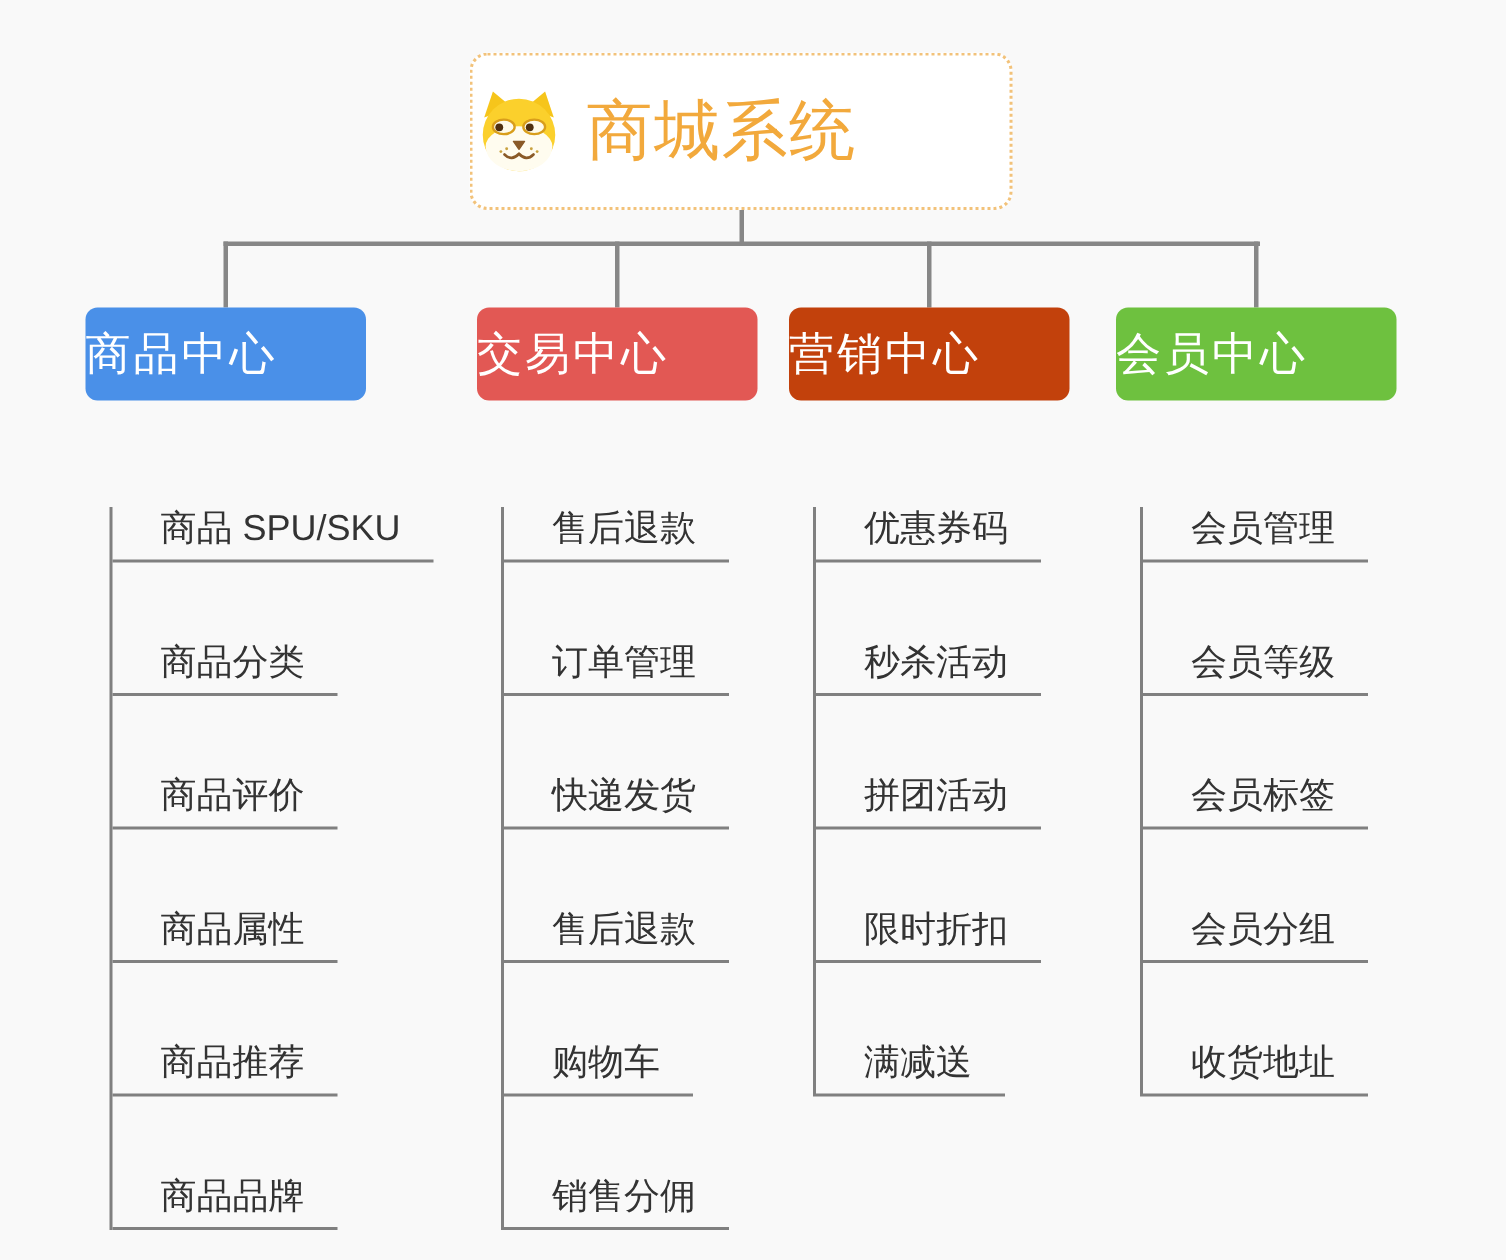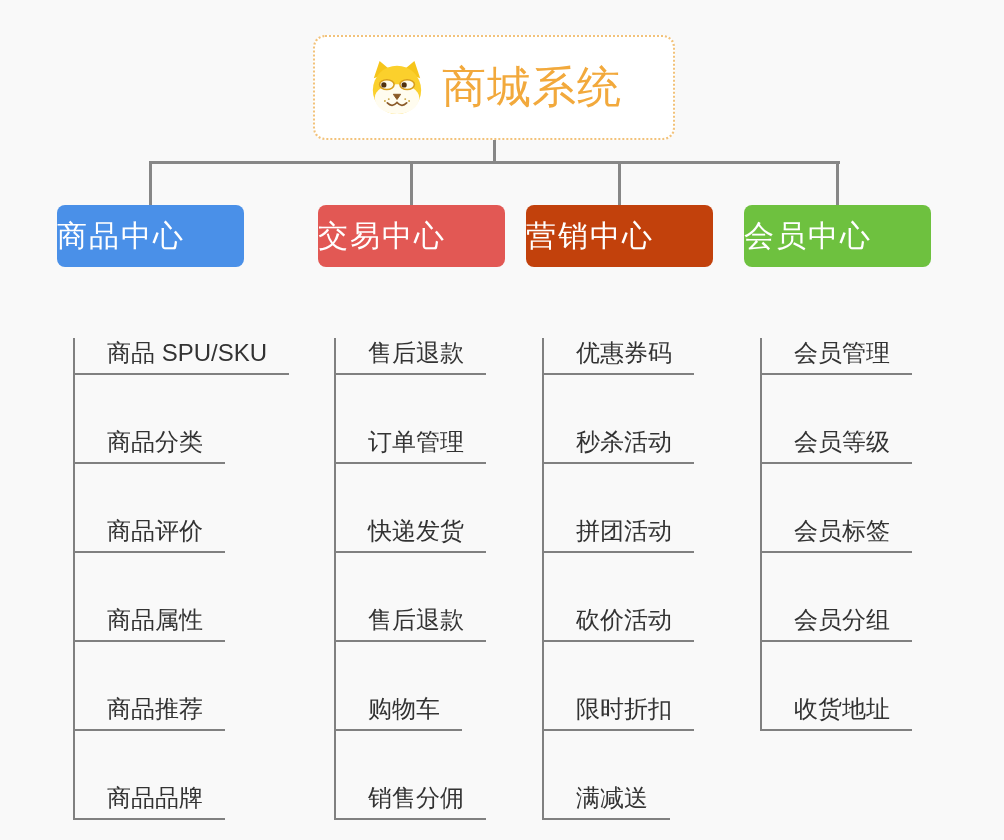--- a/index.html
+++ b/index.html
@@ -15,21 +15,21 @@
   }
 
   
   .root-node{
     position:absolute;left:313px;top:35px;
     width:362px;height:105px;
     background:#ffffff;
     border:2px dotted var(--root-border,#f2c27a);
     border-radius:12px;
     box-sizing:border-box;
-    display:flex;align-items:center;justify-content:center;
+    display:flex;align-items:center;
     gap:14px;
   }
   .root-title{
     font-size:44px;
     letter-spacing:1px;
     color:var(--root-text,#f2a93c);
     font-weight:500;
   }
   .root-icon{display:flex;align-items:center;}
 
@@ -137,21 +137,20 @@
   </div>
       <div class="branch branch-2">
     <div class="drop"></div>
     <div class="branch-header" style="background: #c2410c;">
       <span class="branch-label">营销中心</span>
     </div>
     <div class="items">
           <div class="item">优惠券码</div>
           <div class="item">秒杀活动</div>
           <div class="item">拼团活动</div>
-          <div class="item">砍价活动</div>
           <div class="item">限时折扣</div>
           <div class="item">满减送</div>
         </div>
   </div>
       <div class="branch branch-3">
     <div class="drop"></div>
     <div class="branch-header" style="background: rgb(110, 193, 63);">
       <span class="branch-label">会员中心</span>
     </div>
     <div class="items">

